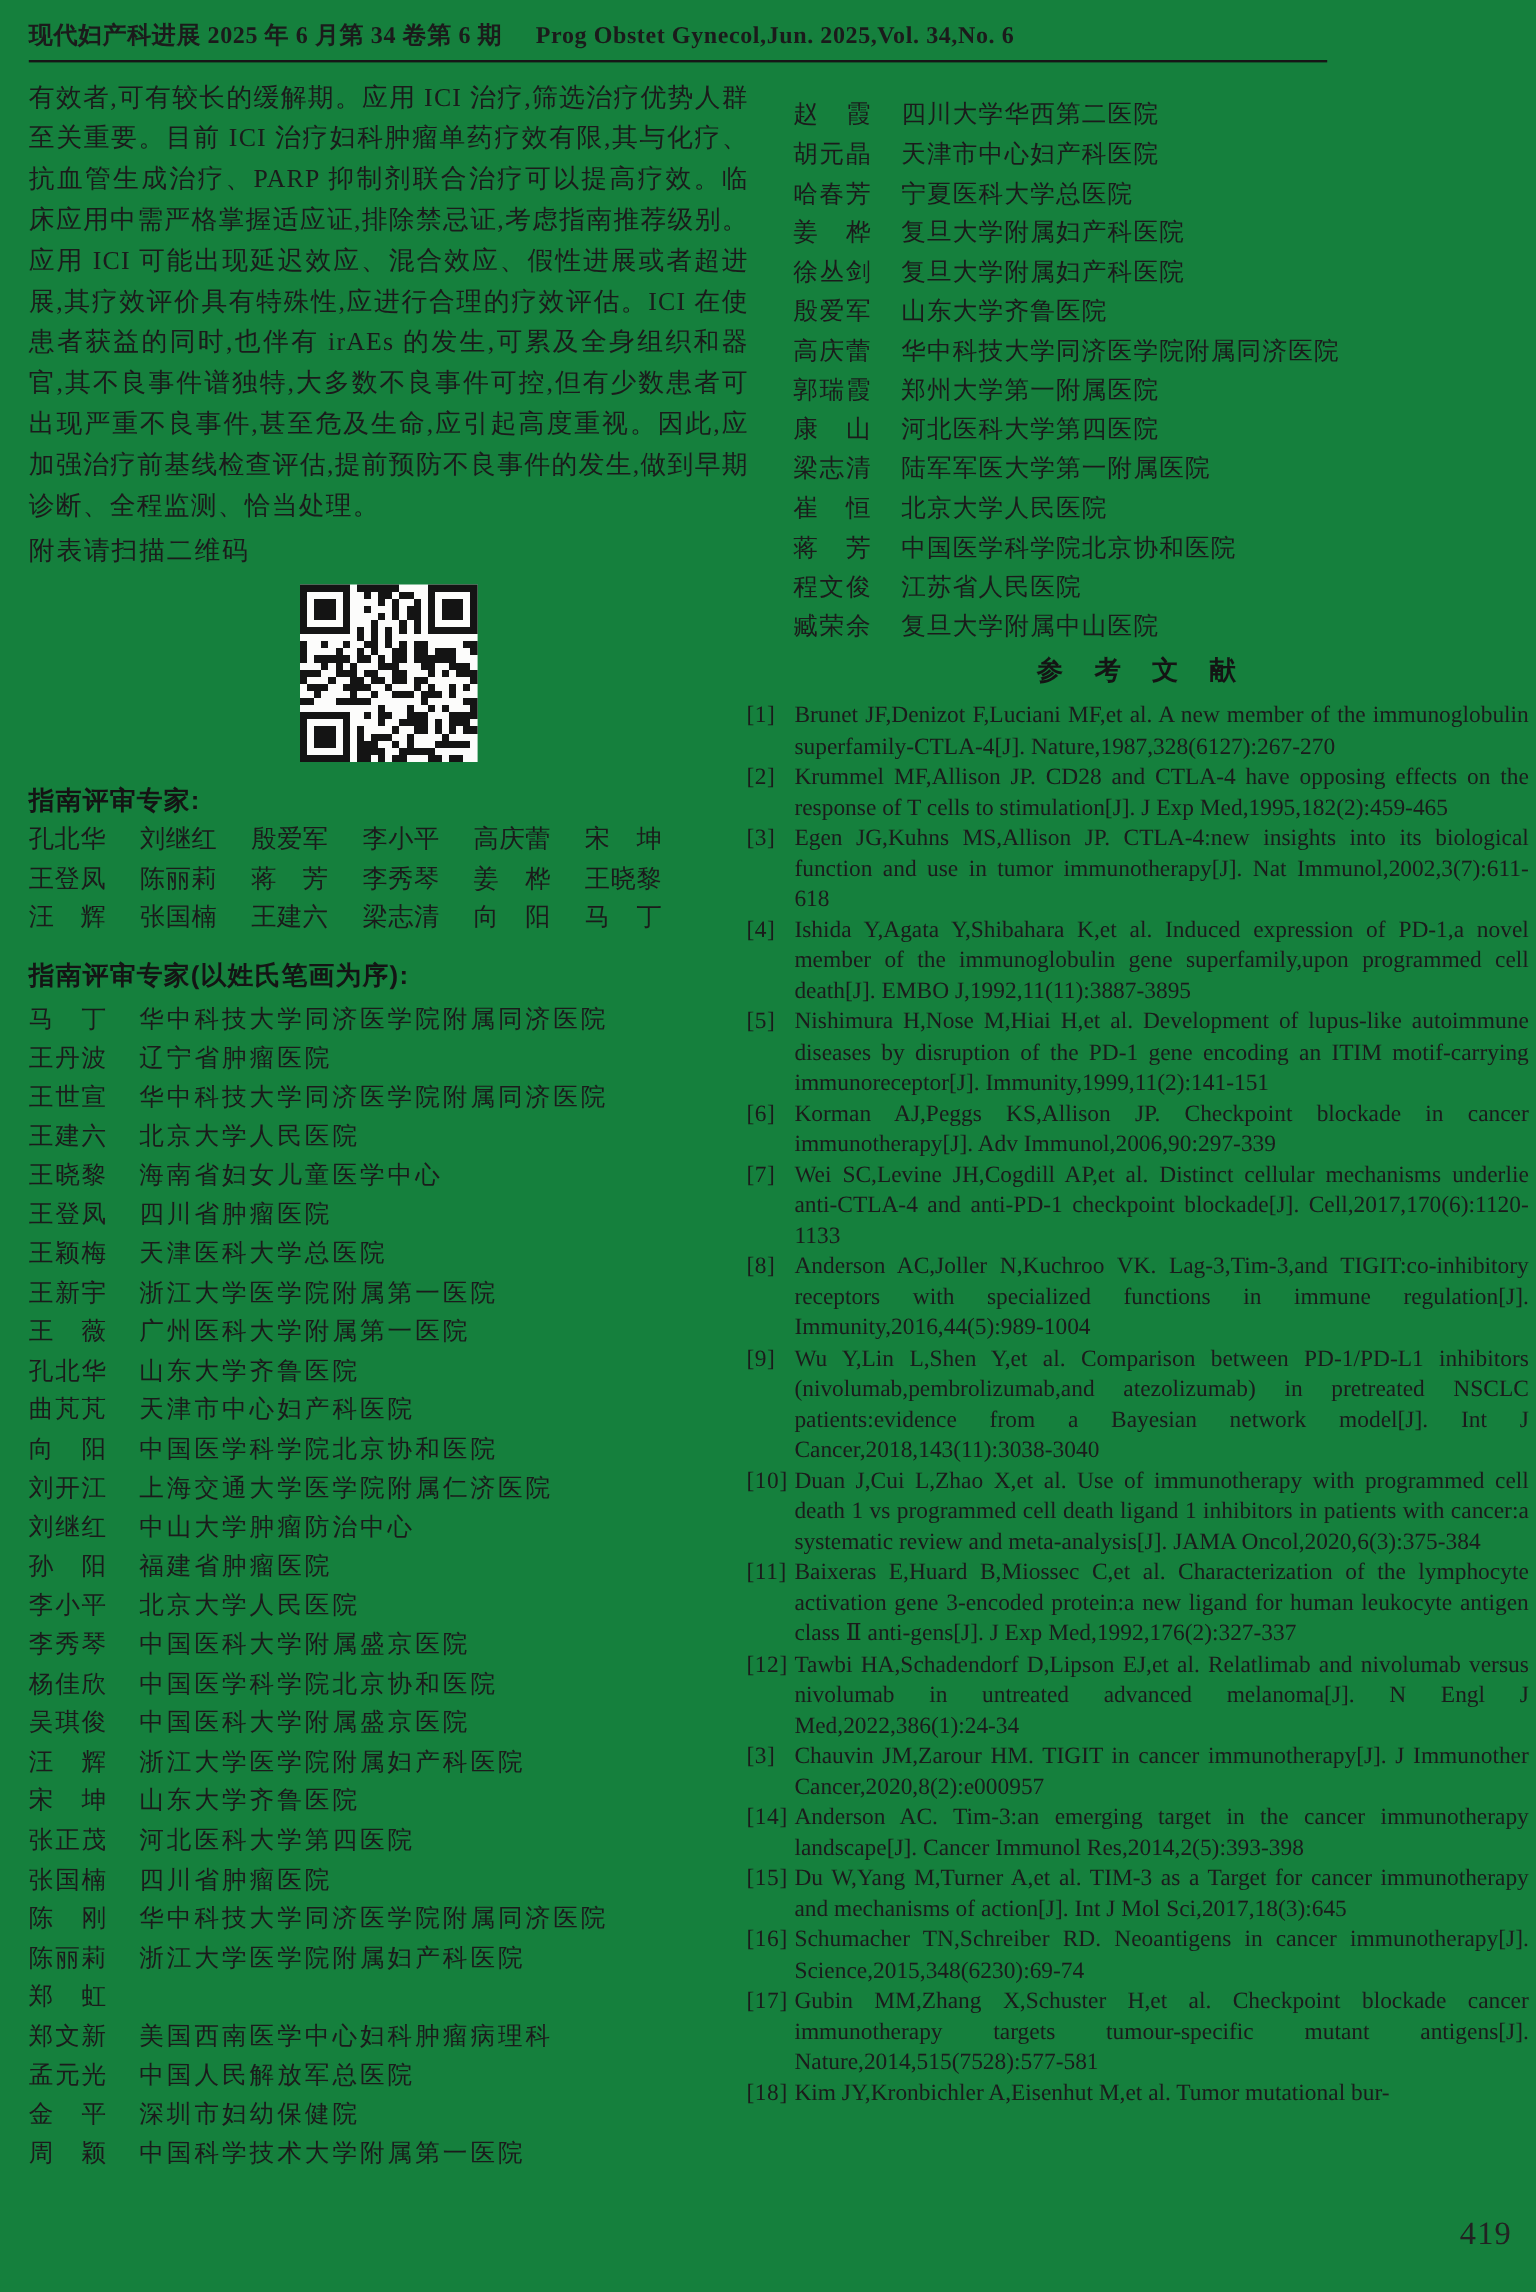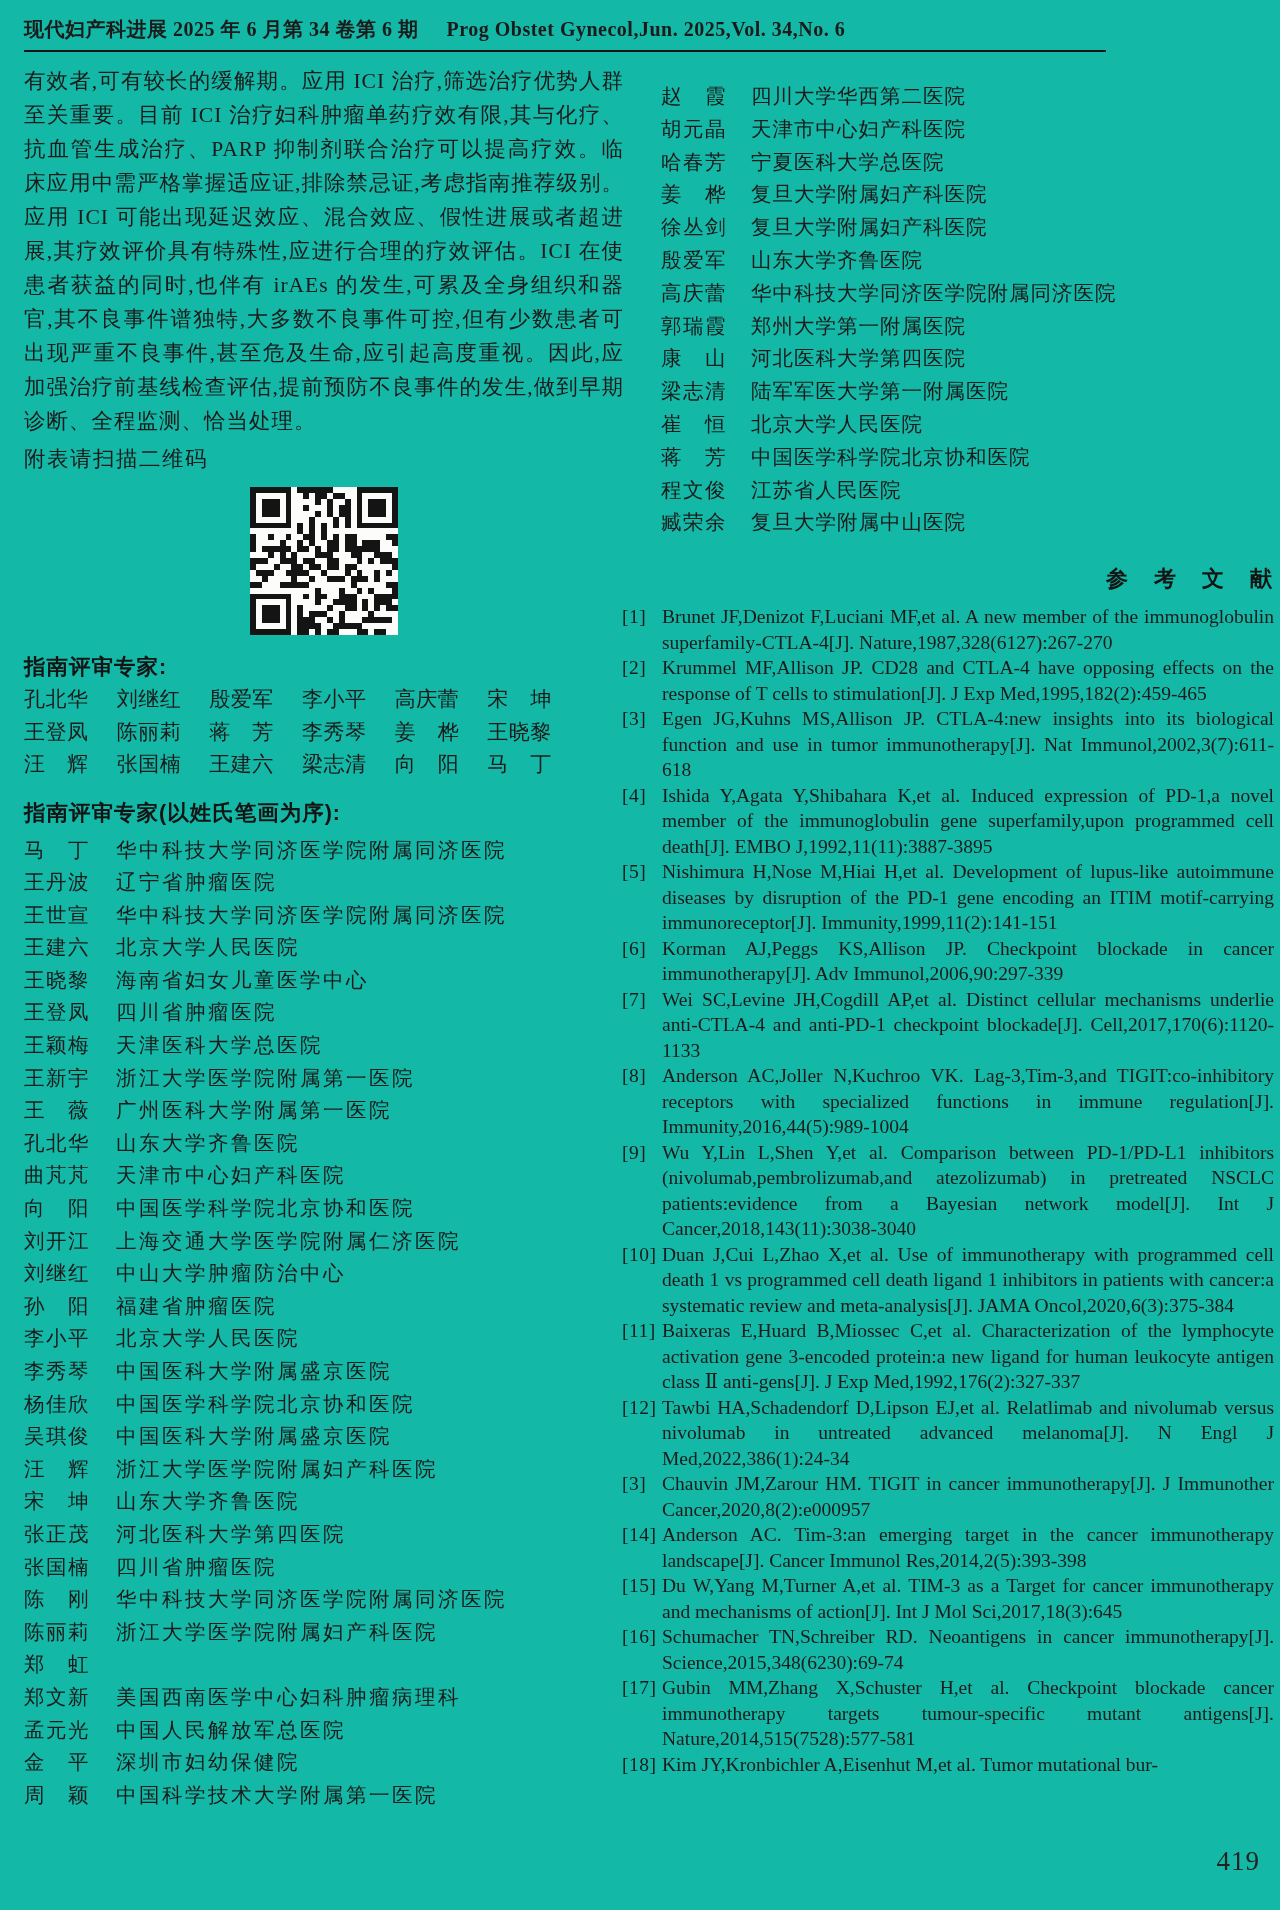--- a/index.html
+++ b/index.html
@@ -1,21 +1,21 @@
 <!DOCTYPE html>
 <html lang="zh"><head>
 <meta charset="utf-8">
 <style>
   html,body{margin:0;padding:0;}
   body{background:#e8e8e8;}
   .page{
     position:relative;
     width:1280px;height:1910px;
     margin:0 auto;
-    background:#14b8a6;
+    background:#15803d;
     color:#1b1b1b;
     font-family:"Liberation Serif","DejaVu Serif",serif;
     overflow:hidden;
   }
   
   .page-header{
     position:absolute;left:24px;top:16px;width:1082px;
     border-bottom:2.5px solid #161616;
     padding-bottom:7px;
     font-size:20px;letter-spacing:.5px;
@@ -52,21 +52,21 @@
   .rev-list{margin-top:5px;}
   .rev-row{display:flex;line-height:32.6px;font-size:20.5px;}
   .rev-row .rev-name{flex:0 0 92px;letter-spacing:1.5px;white-space:nowrap;}
   .col-left .rev-row .rev-aff{flex:1;letter-spacing:2.5px;white-space:nowrap;}
   
   .col-right .rev-list{margin-top:0;}
   .col-right .rev-row{padding-left:39px;line-height:32.8px;}
   .col-right .rev-row .rev-name{flex:0 0 90px;letter-spacing:1.5px;}
   .col-right .rev-row .rev-aff{flex:1;letter-spacing:1px;white-space:nowrap;}
   .refs-heading{
-    margin-top:24px;text-align:right;
+    margin-top:4px;text-align:center;
     font-family:"Liberation Sans","DejaVu Sans",sans-serif;
     font-weight:700;font-size:22px;letter-spacing:2px;color:#141414;
     line-height:32px;
   }
   .refs-list{margin-top:9px;}
   .ref{
     position:relative;padding-left:40px;
     font-size:19.5px;line-height:25.5px;
     text-align:justify;
   }

